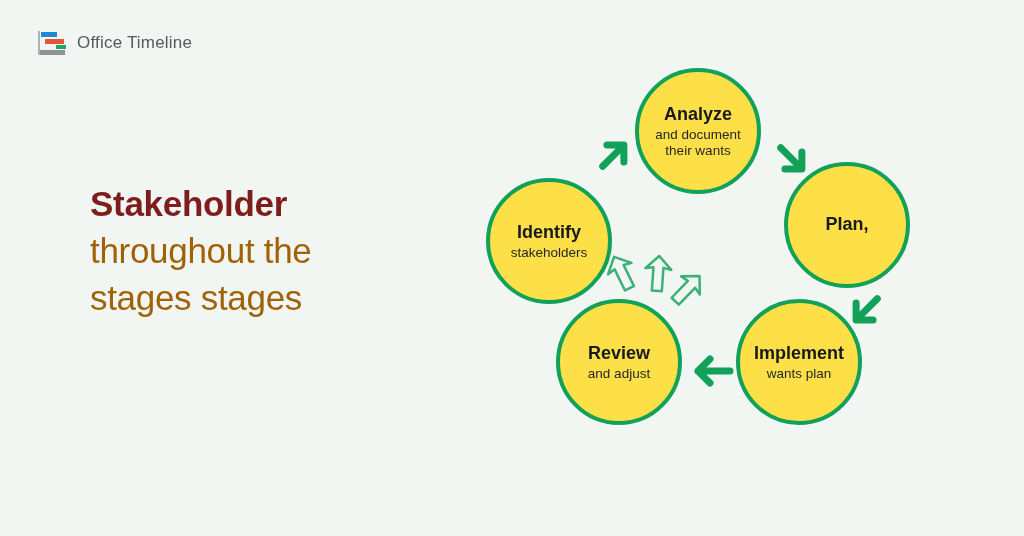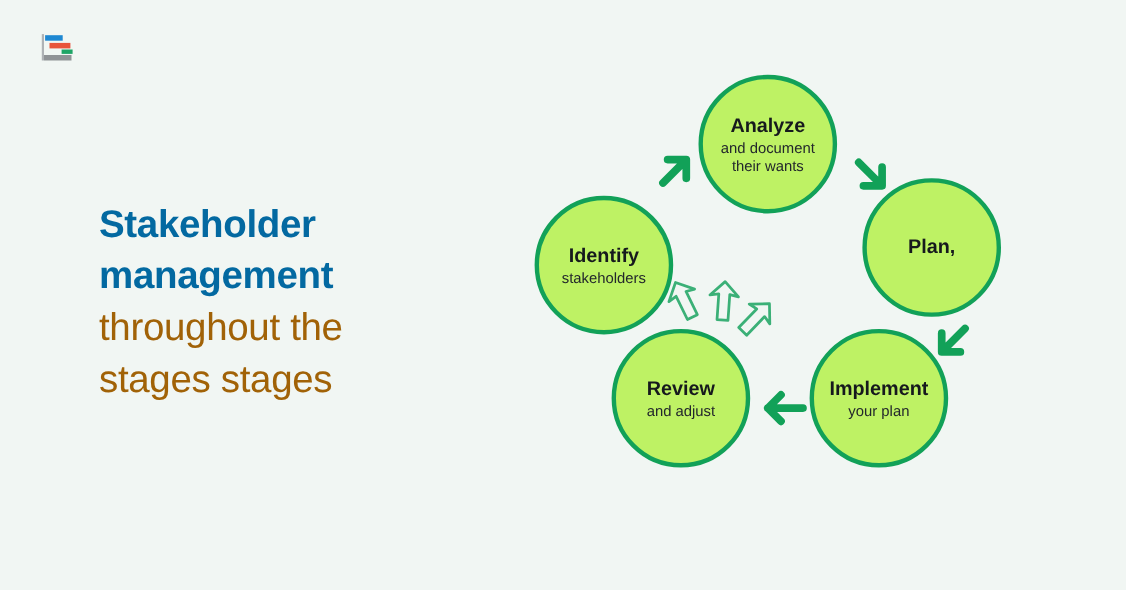--- a/index.html
+++ b/index.html
@@ -17,29 +17,29 @@
   .logo-icon { position: relative; width: 29px; height: 24px; }
   .logo-icon .vline  { position: absolute; left: 0; top: 0; width: 2px; height: 24px; background: #aeb2b5; }
   .logo-icon .bar-blue   { position: absolute; left: 3px;  top: 1px;  width: 16px; height: 5px; background: #1e88d2; }
   .logo-icon .bar-orange { position: absolute; left: 7px;  top: 8px;  width: 19px; height: 5px; background: #e8543b; }
   .logo-icon .bar-green  { position: absolute; left: 18px; top: 14px; width: 10px; height: 4px; background: #1fa566; }
   .logo-icon .bar-gray   { position: absolute; left: 2px;  top: 19px; width: 25px; height: 5px; background: #8f9396; }
   .logo-text { font-size: 17px; color: #56595e; letter-spacing: 0.2px; }
 
   
   .headline { position: absolute; left: 90px; top: 180px; width: 300px; font-size: 35px; line-height: 47px; letter-spacing: -0.3px; }
-  .headline .bold { font-weight: bold; color: #0369a1; }
+  .headline .bold { font-weight: bold; color: #7f1d1d; }
   .headline .regular { font-weight: normal; color: #a16207; }
 
   
   .stage {
     position: absolute;
     width: 126px; height: 126px;
     border-radius: 50%;
-    background: #bef264;
+    background: #fde047;
     border: 4px solid #12a158;
     display: flex; flex-direction: column;
     align-items: center; justify-content: center;
     text-align: center;
     padding: 6px;
   }
   .stage-title { font-weight: bold; font-size: 18px; color: #16191d; margin-bottom: 2px; }
   .stage-subtitle { font-size: 13.5px; line-height: 16px; color: #23272c; }
 
   .stage-analyze   { left: 635px; top: 68px;  }
@@ -65,41 +65,41 @@
 <body>
 
 <div class="logo">
   <div class="logo-icon">
     <div class="vline"></div>
     <div class="bar-blue"></div>
     <div class="bar-orange"></div>
     <div class="bar-green"></div>
     <div class="bar-gray"></div>
   </div>
+  <div class="logo-text">Office Timeline</div>
 </div>
 
 <div class="headline">
   <div class="bold">Stakeholder</div>
-  <div class="bold">management</div>
   <div class="regular">throughout the</div>
   <div class="regular">stages stages</div>
 </div>
 
 <div class="stage stage-analyze">
   <div class="stage-title">Analyze</div>
   <div class="stage-subtitle">and document their wants</div>
 </div>
 
 <div class="stage stage-plan">
   <div class="stage-title">Plan,</div>
 </div>
 
 <div class="stage stage-implement">
   <div class="stage-title">Implement</div>
-  <div class="stage-subtitle">your plan</div>
+  <div class="stage-subtitle">wants plan</div>
 </div>
 
 <div class="stage stage-review">
   <div class="stage-title">Review</div>
   <div class="stage-subtitle">and adjust</div>
 </div>
 
 <div class="stage stage-identify">
   <div class="stage-title">Identify</div>
   <div class="stage-subtitle">stakeholders</div>

